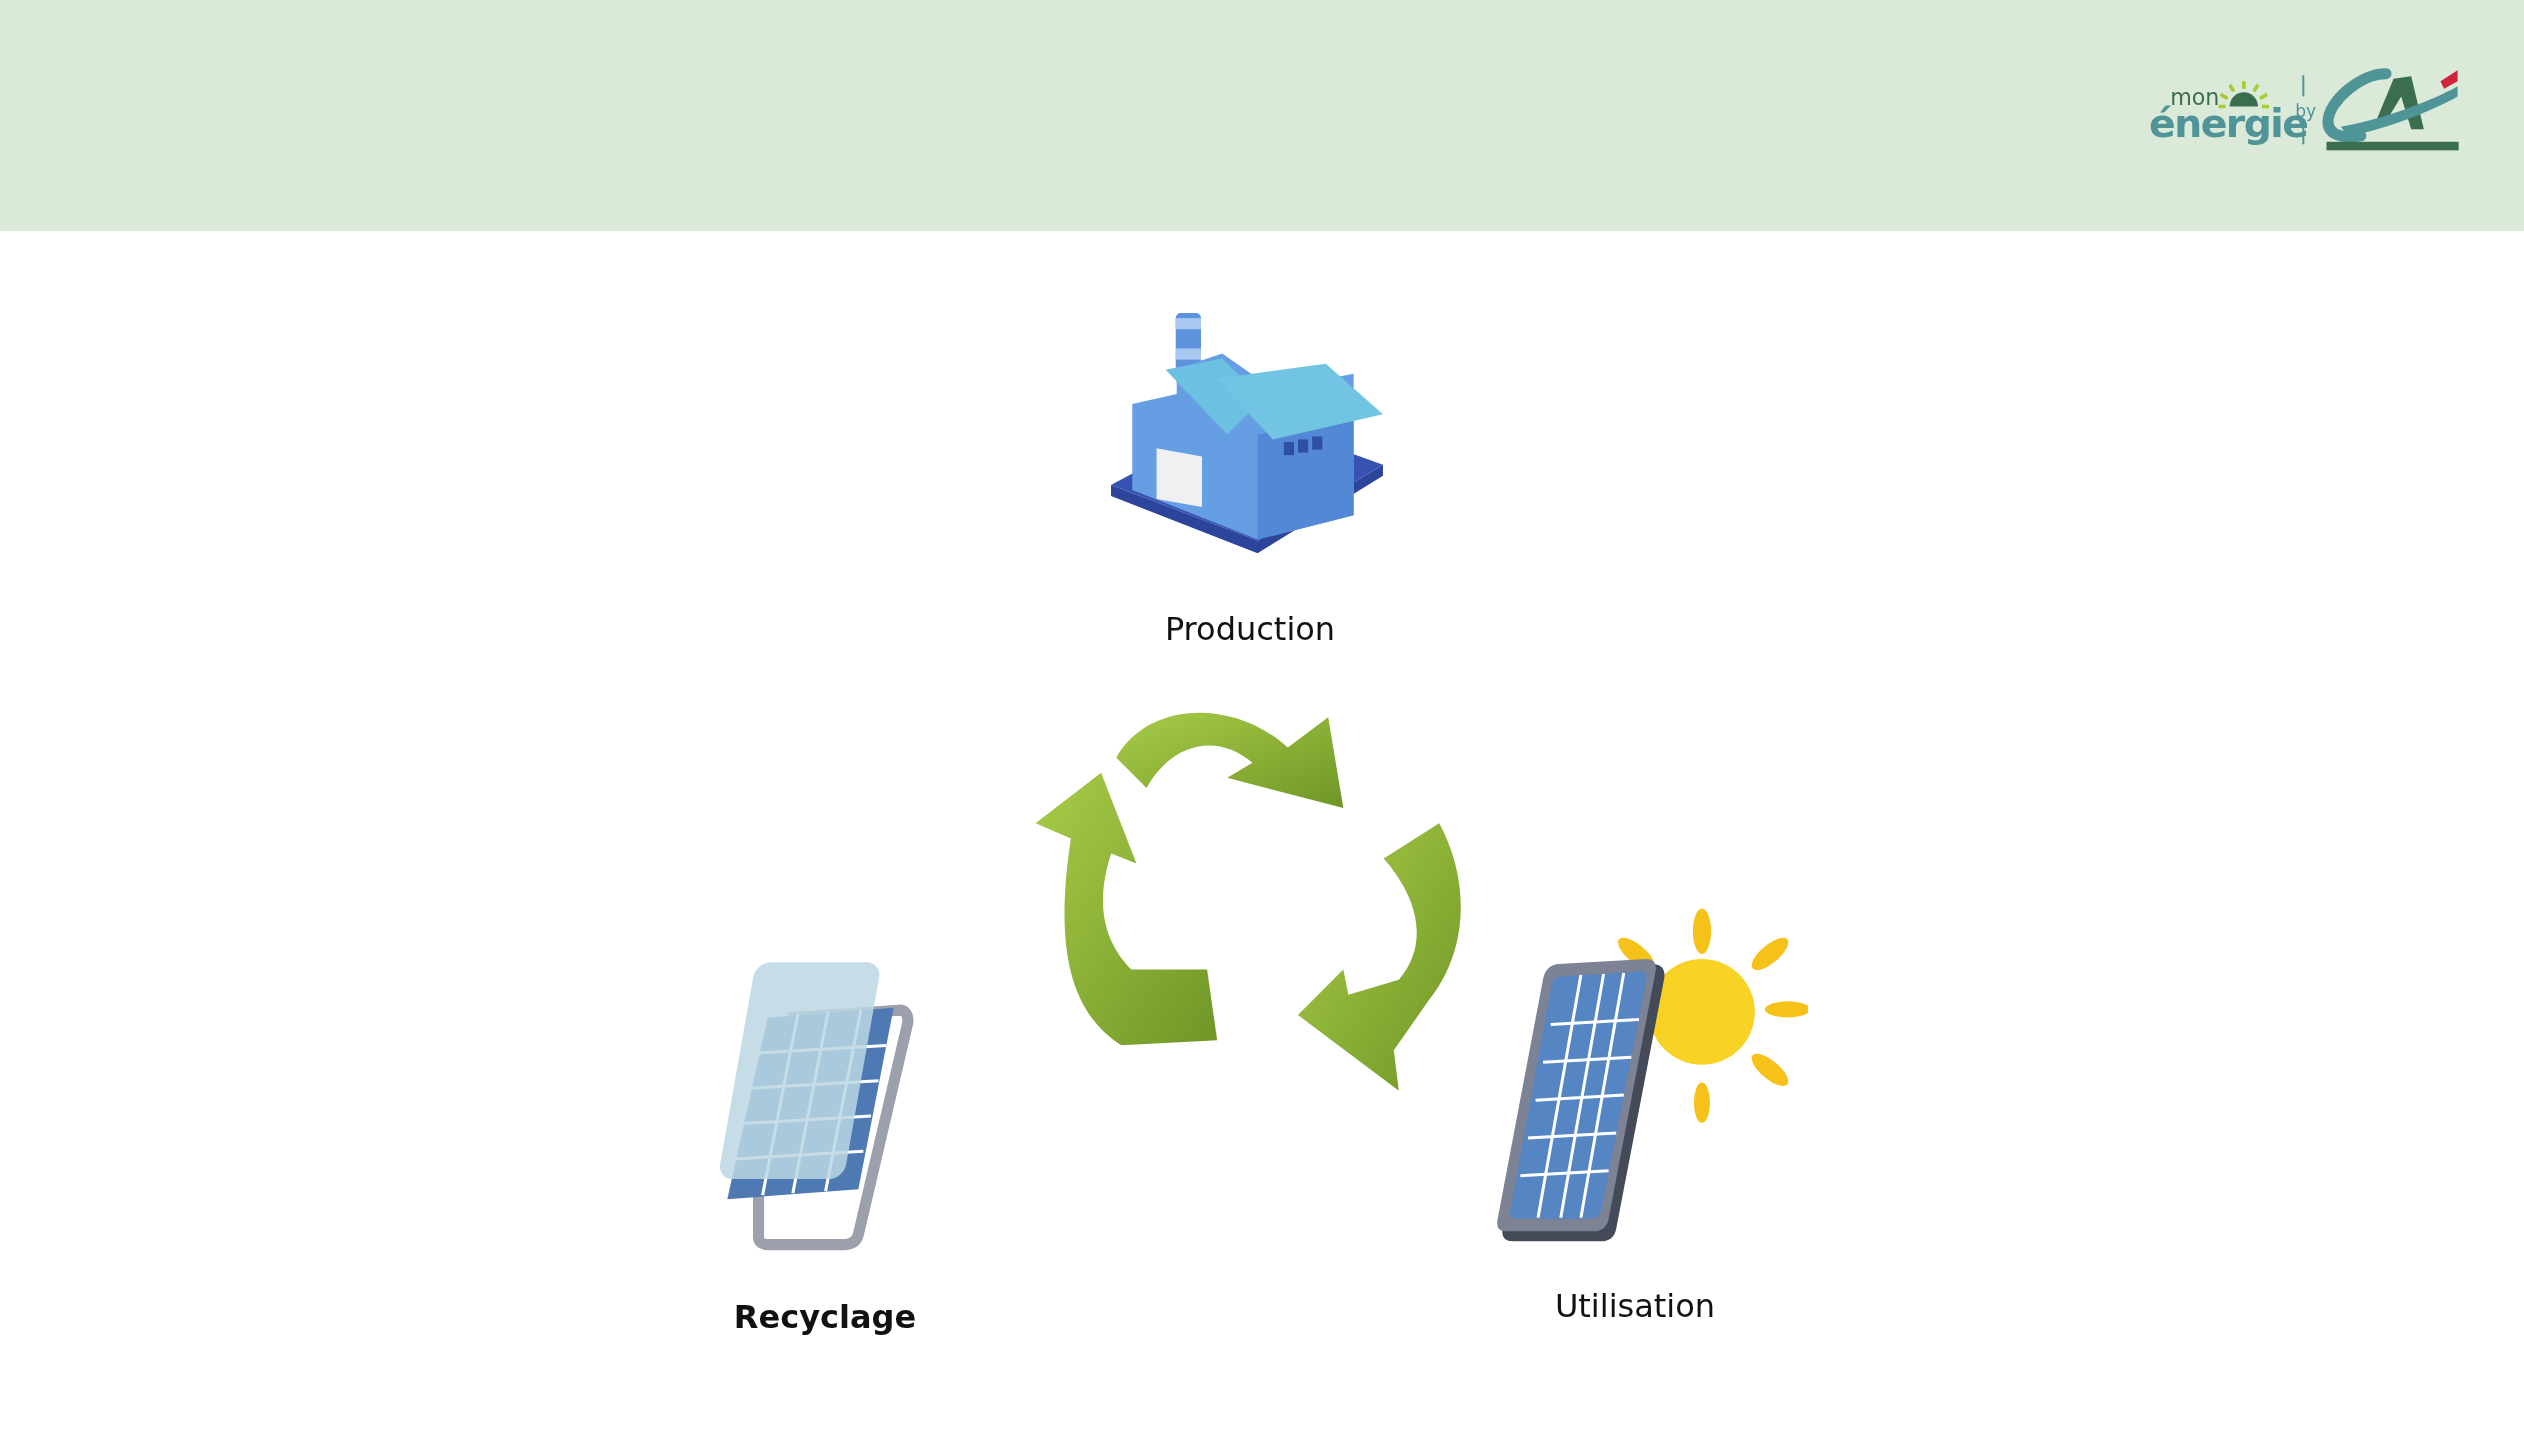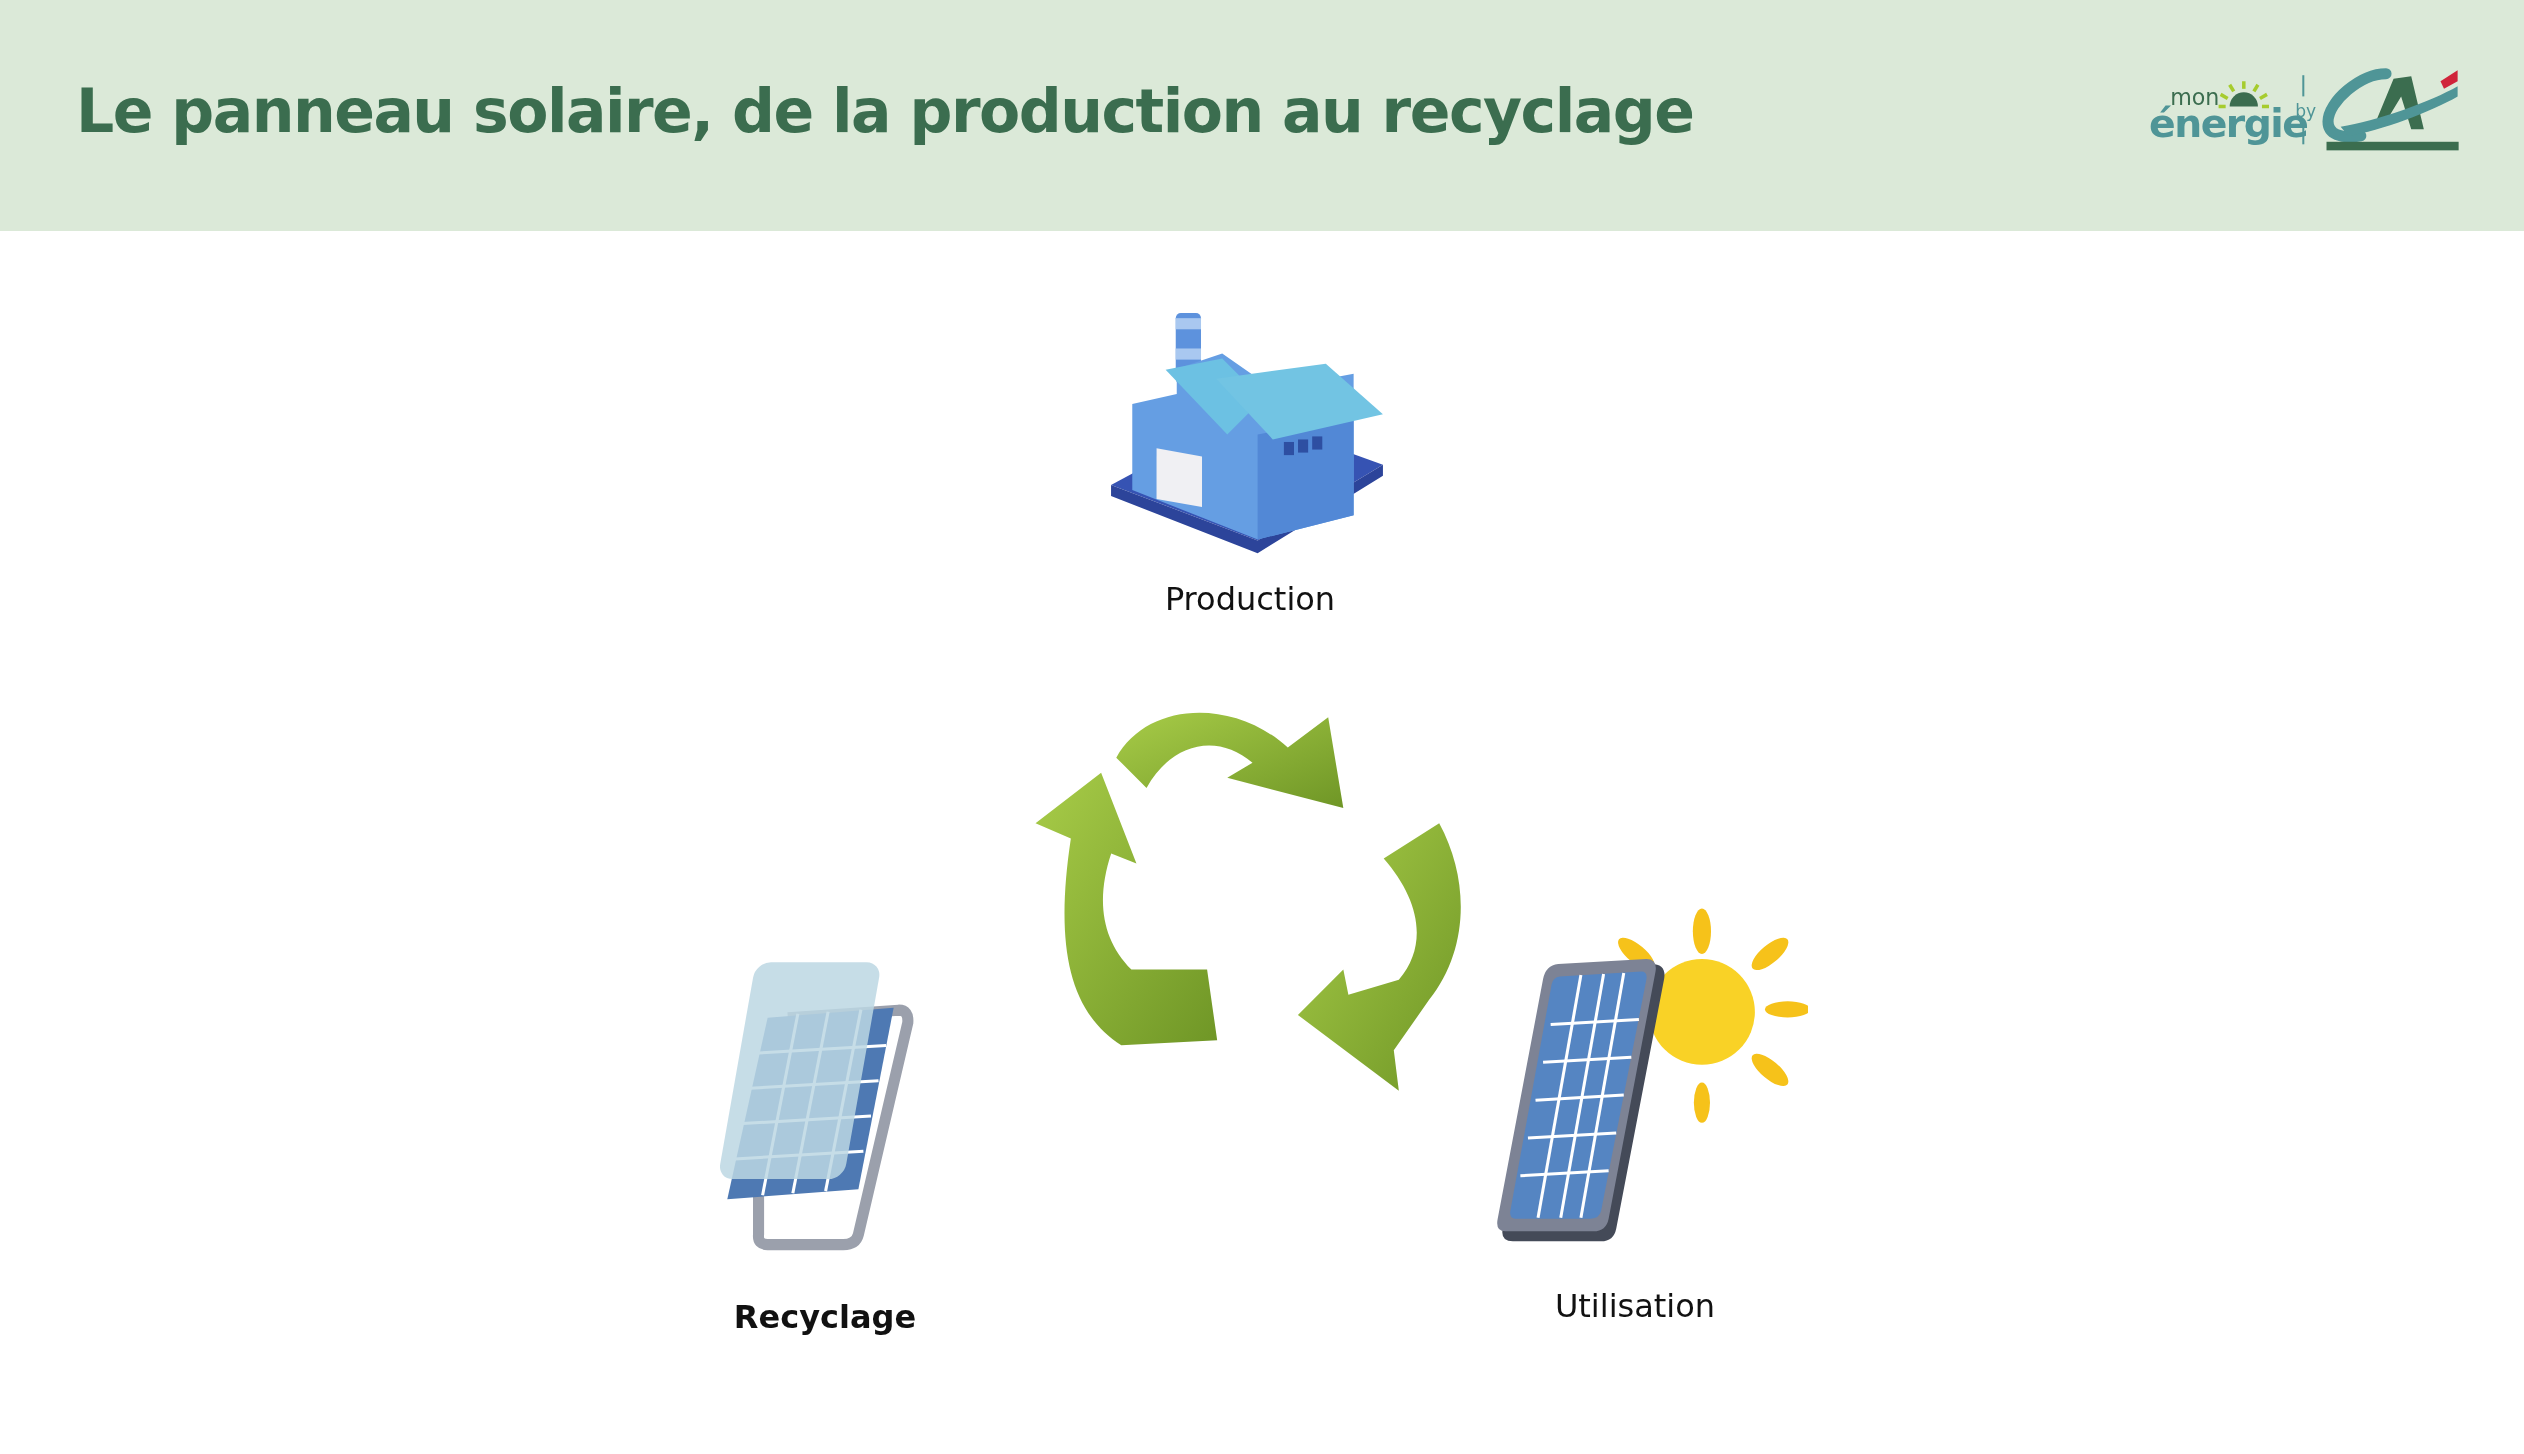--- a/index.html
+++ b/index.html
@@ -10,21 +10,20 @@
            letter-spacing:-1.5px; white-space:nowrap; font-family:"DejaVu Sans",sans-serif; }
   .logo { position:absolute; left:2149px; top:66px; width:353px; height:86px; }
   .item { position:absolute; }
   .label { position:absolute; font-size:32px; color:#111; text-align:center; white-space:nowrap;
            font-family:"DejaVu Sans",sans-serif; transform:translateX(-50%); }
 </style>
 </head>
 <body>
 
 <div class="header">
-  <div class="title">Le panneau solaire, de la production au recyclage</div>
 
   <svg class="logo" viewBox="0 0 700 170">
     <g>
       <path d="M160 80 A28 28 0 0 1 216 80 Z" fill="#3b6d4f"></path>
       <g stroke="#a6cc2e" stroke-width="7" stroke-linecap="butt">
         <line x1="152" y1="80" x2="138" y2="80"></line>
         <line x1="156" y1="64" x2="142" y2="56"></line>
         <line x1="168" y1="50" x2="160" y2="37"></line>
         <line x1="188" y1="45" x2="188" y2="30"></line>
         <line x1="208" y1="50" x2="216" y2="37"></line>
@@ -59,21 +58,21 @@
     <path d="M118 112 L230 90 L310 170 L240 240 Z" fill="#6cc1e3"></path>
     <path d="M218 130 L435 100 L548 200 L330 250 Z" fill="#72c4e3"></path>
     <rect x="100" y="250" width="90" height="100" fill="#f0f0f3" transform="skewY(10)"></rect>
     <g fill="#2e4fa2">
       <rect x="352" y="255" width="20" height="26"></rect>
       <rect x="380" y="250" width="20" height="26"></rect>
       <rect x="408" y="244" width="20" height="26"></rect>
     </g>
   </svg>
 </div>
-<div class="label" style="left:1250px;top:580px;">Production</div>
+<div class="label" style="left:1250px;top:610px;">Production</div>
 
 <div class="item" style="left:1015px;top:687px;width:475px;height:439px;">
   <svg width="475" height="439" viewBox="0 0 940 870">
     <defs>
       <linearGradient id="g1" x1="0" y1="0" x2="1" y2="1">
         <stop offset="0" stop-color="#a8cc48"></stop>
         <stop offset="1" stop-color="#6f9626"></stop>
       </linearGradient>
     </defs>
     <path d="M200 140 C260 30 430 20 540 120 L620 60 L650 240 L420 180 L470 150 C400 90 310 110 260 200 Z" fill="url(#g1)"></path>

